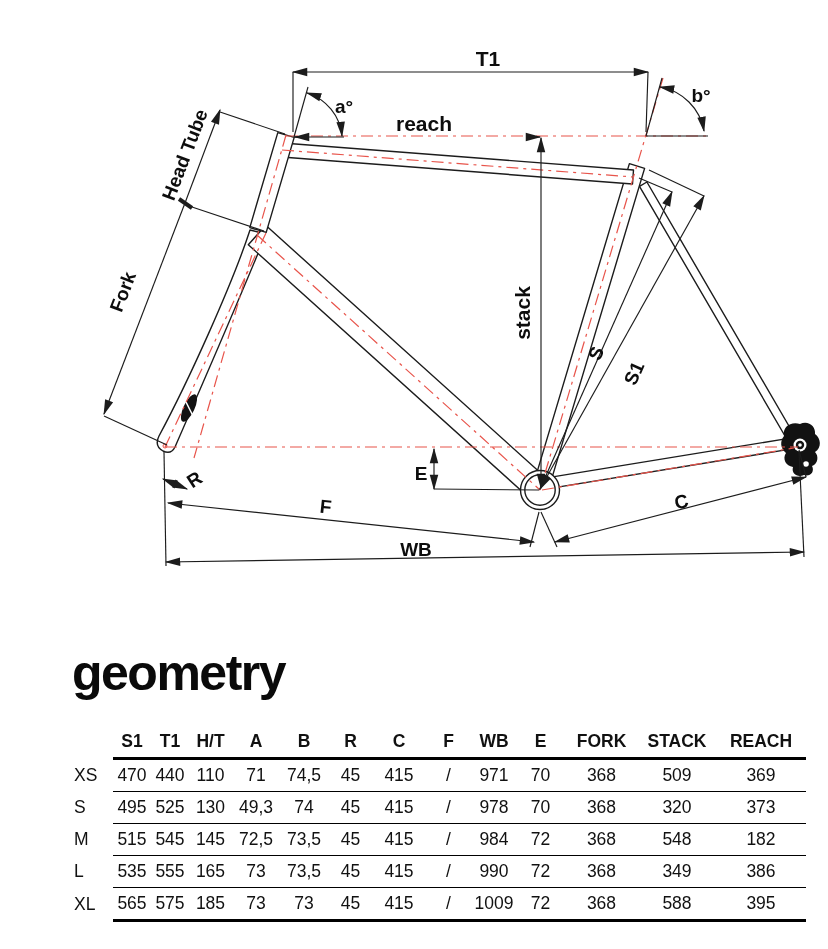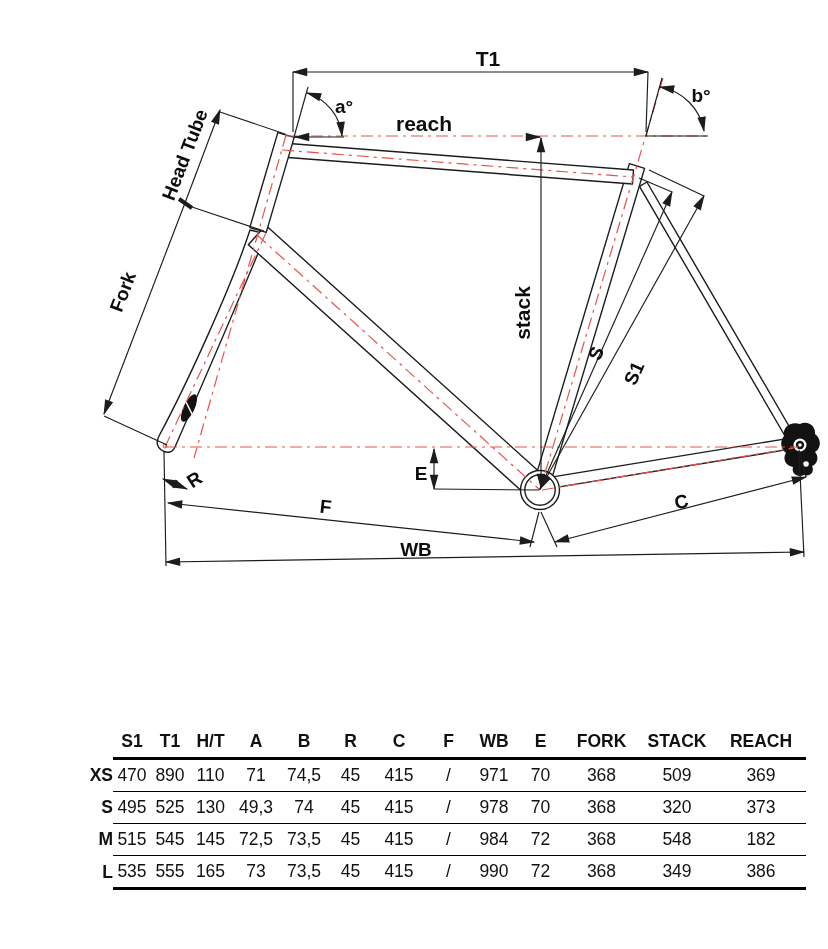--- a/index.html
+++ b/index.html
@@ -12,21 +12,21 @@
   .red{stroke:#e8544b;stroke-width:1.2;fill:none;stroke-dasharray:12 5 3 5;}
   .lbl{font-family:"Liberation Sans",sans-serif;font-weight:bold;fill:#0d0d0d;}
   .s19{font-size:19px;} .s21{font-size:21px;}
   #page-title{position:absolute;left:36px;top:644px;font-size:50px;font-weight:bold;
               letter-spacing:-1.5px;color:#0a0a0a;}
   #geo-table{position:absolute;left:38px;top:726px;border-collapse:collapse;
              table-layout:fixed;font-size:17.5px;color:#111;}
   #geo-table th,#geo-table td{padding:0;height:31px;text-align:center;vertical-align:middle;
              font-weight:normal;white-space:nowrap;}
   #geo-table th{font-weight:bold;}
-  #geo-table .rowlbl{text-align:right;font-weight:bold;width:39px;}
+  #geo-table .rowlbl{text-align:left;font-weight:normal;width:39px;}
   #geo-table thead th.v{border-bottom:3.5px solid #000;}
   #geo-table tbody td.v{border-bottom:1.7px solid #000;}
   #geo-table tbody tr:last-child td.v{border-bottom:3.5px solid #000;}
 </style>
 </head>
 <body>
 
 <div id="page">
 
   <svg id="frame-svg" width="828" height="625" viewBox="0 0 828 625">
@@ -128,20 +128,21 @@
       <text class="lbl s19" x="566" y="356" text-anchor="middle" transform="rotate(-66 566 356)">S</text>
       <text class="lbl s19" x="604" y="376" text-anchor="middle" transform="rotate(-66 604 376)">S1</text>
       <text class="lbl s19" x="162" y="485" text-anchor="middle" transform="rotate(-33 162 485)">R</text>
       <text class="lbl s19" x="385" y="480" text-anchor="middle">E</text>
       <text class="lbl s19" x="289" y="513" text-anchor="middle" transform="rotate(6 289 513)">F</text>
       <text class="lbl s19" x="647" y="508" text-anchor="middle" transform="rotate(-14 647 508)">C</text>
       <text class="lbl s19" x="380" y="556" text-anchor="middle">WB</text>
     </g>
   </svg>
 
+  <div id="page-title">geometry</div>
 
   <table id="geo-table">
     <colgroup>
       <col style="width:39px">
         <col style="width:38px">
         <col style="width:38px">
         <col style="width:43px">
       <col style="width:48px">
         <col style="width:48px">
         <col style="width:45px">
@@ -168,21 +169,21 @@
         <th class="v">E</th>
         <th class="v">FORK</th>
         <th class="v">STACK</th>
         <th class="v">REACH</th>
       </tr>
     </thead>
     <tbody>
       <tr>
         <td class="rowlbl">XS</td>
         <td class="v">470</td>
-        <td class="v">890</td>
+        <td class="v">440</td>
         <td class="v">110</td>
         <td class="v">71</td>
         <td class="v">74,5</td>
         <td class="v">45</td>
         <td class="v">415</td>
         <td class="v">/</td>
         <td class="v">971</td>
         <td class="v">70</td>
         <td class="v">368</td>
         <td class="v">509</td>
@@ -229,16 +230,32 @@
         <td class="v">73,5</td>
         <td class="v">45</td>
         <td class="v">415</td>
         <td class="v">/</td>
         <td class="v">990</td>
         <td class="v">72</td>
         <td class="v">368</td>
         <td class="v">349</td>
         <td class="v">386</td>
       </tr>
+      <tr>
+        <td class="rowlbl">XL</td>
+        <td class="v">565</td>
+        <td class="v">575</td>
+        <td class="v">185</td>
+        <td class="v">73</td>
+        <td class="v">73</td>
+        <td class="v">45</td>
+        <td class="v">415</td>
+        <td class="v">/</td>
+        <td class="v">1009</td>
+        <td class="v">72</td>
+        <td class="v">368</td>
+        <td class="v">588</td>
+        <td class="v">395</td>
+      </tr>
     </tbody>
   </table>
 
 </div>
 
 </body></html>

